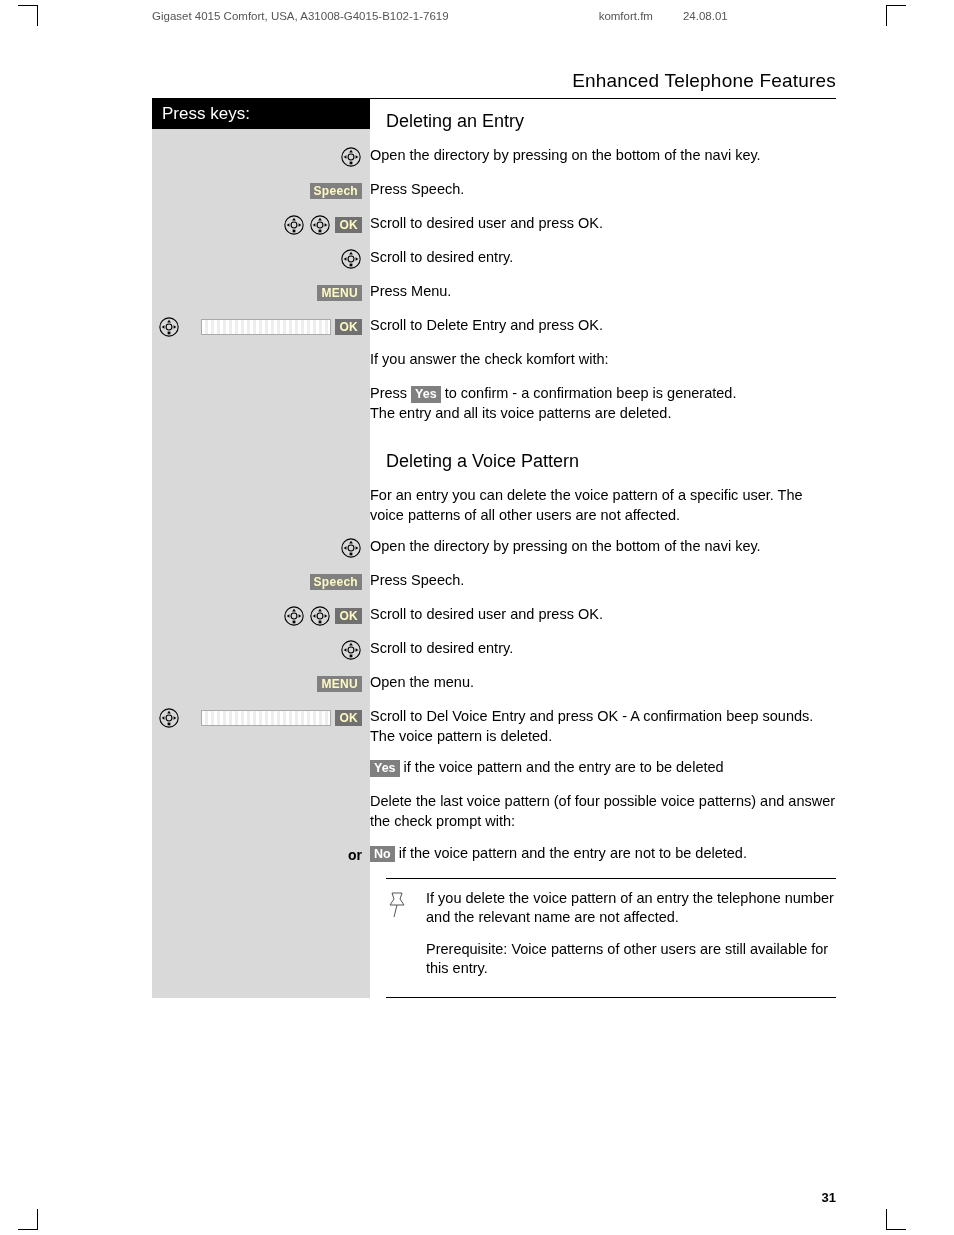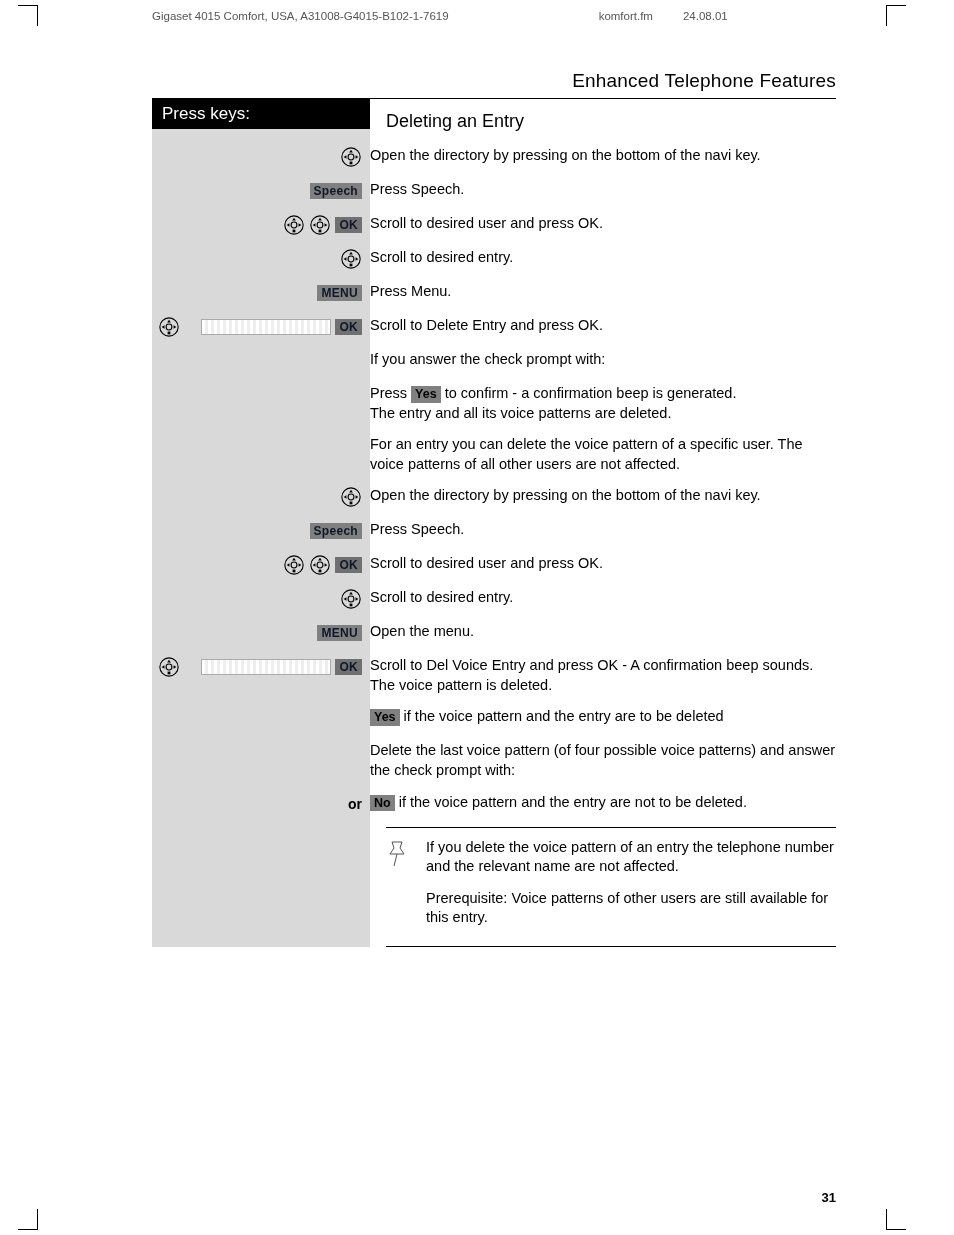--- a/index.html
+++ b/index.html
@@ -96,33 +96,33 @@
     h3.sub {
       font-size: 18px;
       font-weight: 400;
       margin-bottom: 14px;
       margin-top: 12px;
     }
     h3.sub.gap-top { margin-top: 28px; }
     .tag {
       display: inline-block;
       background: #808080;
-      color: #0f172a;
+      color: #fef9c3;
       font-size: 12px;
       padding: 1px 4px;
       font-weight: 700;
       letter-spacing: 0.3px;
     }
     .tag-dark {
       background: #707070;
     }
     .inline-tag {
       display: inline-block;
       background: #808080;
-      color: #000000;
+      color: #ffffff;
       font-size: 12.5px;
       padding: 0px 4px;
       font-weight: 700;
       vertical-align: baseline;
     }
     .input-strip {
       display:inline-block;
       width: 130px;
       height: 16px;
       background: repeating-linear-gradient(90deg,#fff,#fff 3px,#eee 3px,#eee 6px);
@@ -268,31 +268,32 @@
                 <rect x="10.5" y="17" width="3" height="3" fill="#000"></rect>
               </svg></span>
           <span class="input-strip"></span>
           <span class="tag tag-dark">OK</span>
         </div>
         <div class="text-slot">Scroll to Delete Entry and press OK.</div>
       </div>
 
       <div class="row">
         <div class="key-slot"></div>
-        <div class="text-slot">If you answer the check prompt with:</div>
+        <div class="text-slot">If you answer the check komfort with:</div>
       </div>
 
       <div class="row">
         <div class="key-slot"></div>
         <div class="text-slot">
           <span>Press </span><span class="inline-tag">Yes</span><span> to confirm - a confirmation beep is generated.</span><br>
           <span>The entry and all its voice patterns are deleted.</span>
         </div>
       </div>
 
+      <h3 class="sub gap-top">Deleting a Voice Pattern</h3>
 
       <div class="row">
         <div class="key-slot"></div>
         <div class="text-slot">For an entry you can delete the voice pattern of a specific user. The voice patterns of all other users are not affected.</div>
       </div>
 
       <div class="row">
         <div class="key-slot">
             <span class="navi"><svg viewBox="0 0 24 24">
                 <circle cx="12" cy="12" r="10" fill="none" stroke="#000" stroke-width="1.2"></circle>

